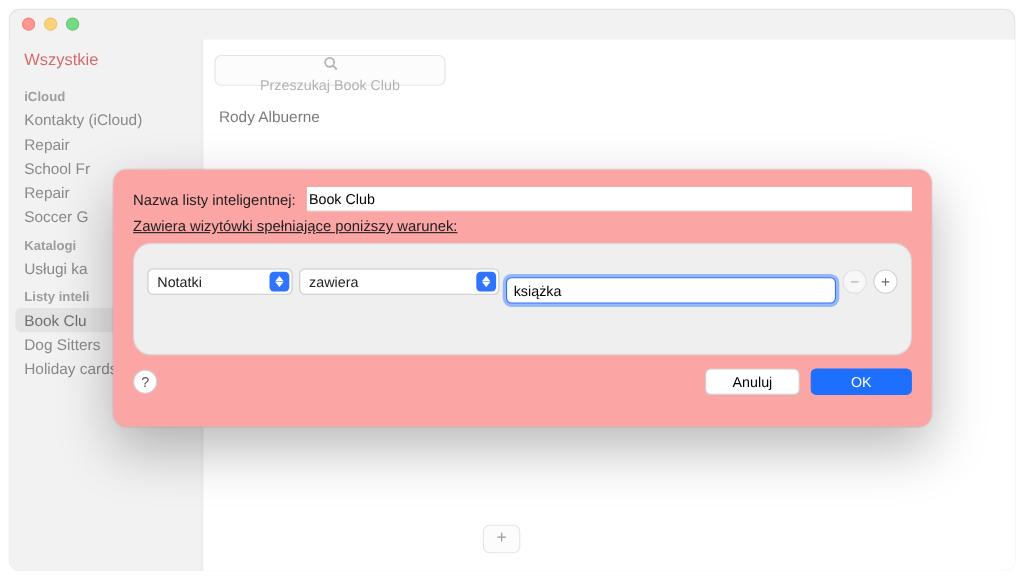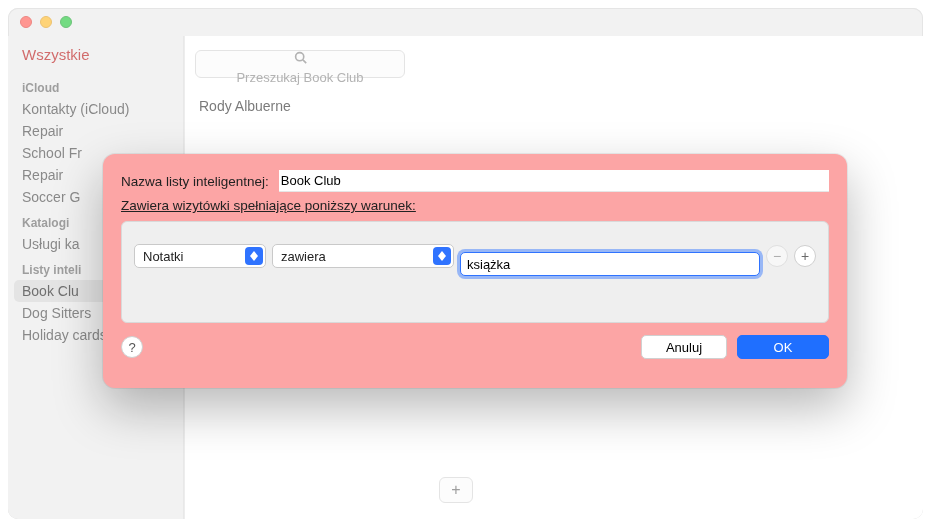--- a/index.html
+++ b/index.html
@@ -24,21 +24,21 @@
   .search span { font-size: 13px; }
   .row { padding: 20px 14px 0; font-size: 14px; color: #333; }
   .add-btn { position: absolute; left: 254px; bottom: 16px; width: 34px; height: 26px; border: 1px solid #d6d6d6; border-radius: 6px; display: flex; align-items: center; justify-content: center; background: #fafafa; color: #6a6a6a; font-size: 16px; }
   
   .overlay { position: absolute; inset: 0; background: rgba(255,255,255,0.35); }
   .sheet { position: absolute; left: 95px; top: 146px; width: 744px; height: 234px; background: #fca5a5; border-radius: 12px; box-shadow: 0 20px 50px rgba(0,0,0,.28), 0 0 0 1px rgba(0,0,0,.06); padding: 16px 18px 14px; }
   .field-row { display: flex; align-items: center; gap: 10px; margin-bottom: 6px; }
   .field-label { font-size: 13.5px; color: #222; }
   .name-input { flex: 1; height: 22px; border: none; border-bottom: 1px solid #e6e6e6; font: inherit; padding: 2px 2px; outline: none; }
   .cond-label { font-size: 13.5px; margin: 6px 0 8px; text-decoration: underline; }
-  .rules-box { border: 1px solid #d9d9d9; border-radius: 6px; background: #efefef; padding: 14px 12px 46px; position: relative; }
+  .rules-box { border: 1px solid #d9d9d9; border-radius: 16px; background: #efefef; padding: 14px 12px 46px; position: relative; }
   .rules-row { display: flex; align-items: center; gap: 6px; }
   .popup { position: relative; height: 24px; background: #fff; border: 1px solid #c9c9c9; border-radius: 5px; display: flex; align-items: center; padding: 0 24px 0 8px; font-size: 13px; }
   .popup .arrows { position: absolute; right: 2px; top: 2px; width: 18px; height: 18px; background: #2f73ff; border-radius: 4px; display: flex; flex-direction: column; align-items: center; justify-content: center; gap: 0; }
   .popup .arrows svg { display: block; }
   .p1 { width: 132px; }
   .p2 { width: 182px; }
   .val-input { flex: 1; height: 24px; border: 1px solid #c9c9c9; border-radius: 5px; padding: 0 6px; font: inherit; outline: none; box-shadow: 0 0 0 3px rgba(47,115,255,.45); border-color: #2f73ff; margin-top: 16px; }
   .rule-btn { width: 22px; height: 22px; border-radius: 50%; border: 1px solid #cfcfcf; background: #fff; display: flex; align-items: center; justify-content: center; color: #6a6a6a; font-size: 14px; line-height: 1; }
   .rule-btn.disabled { opacity: .5; }
   .sheet-footer { display: flex; align-items: center; margin-top: 12px; }

